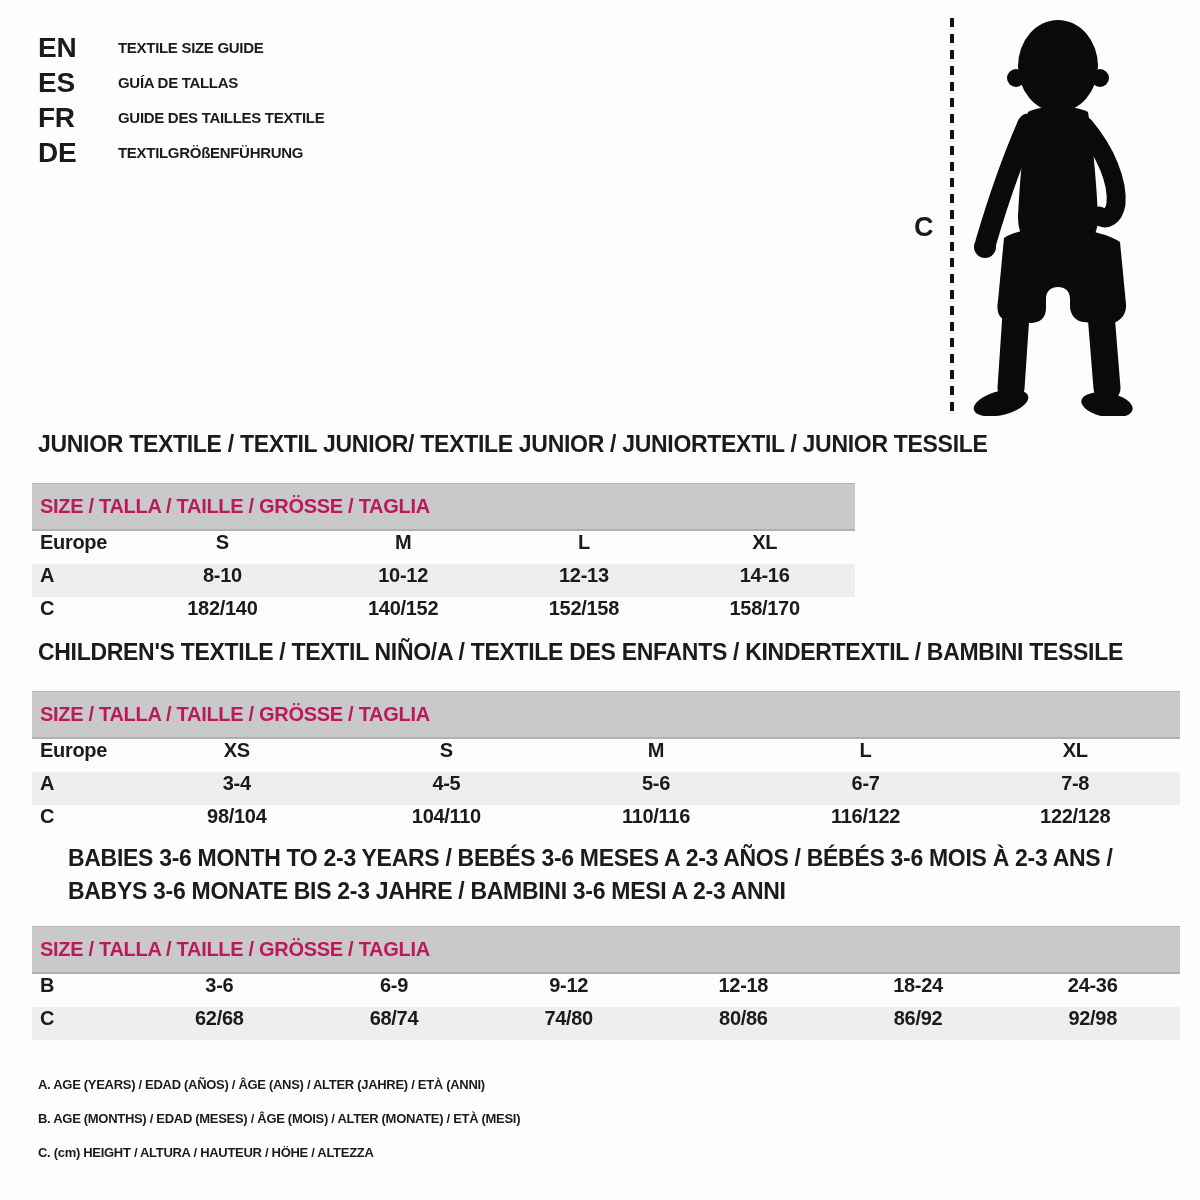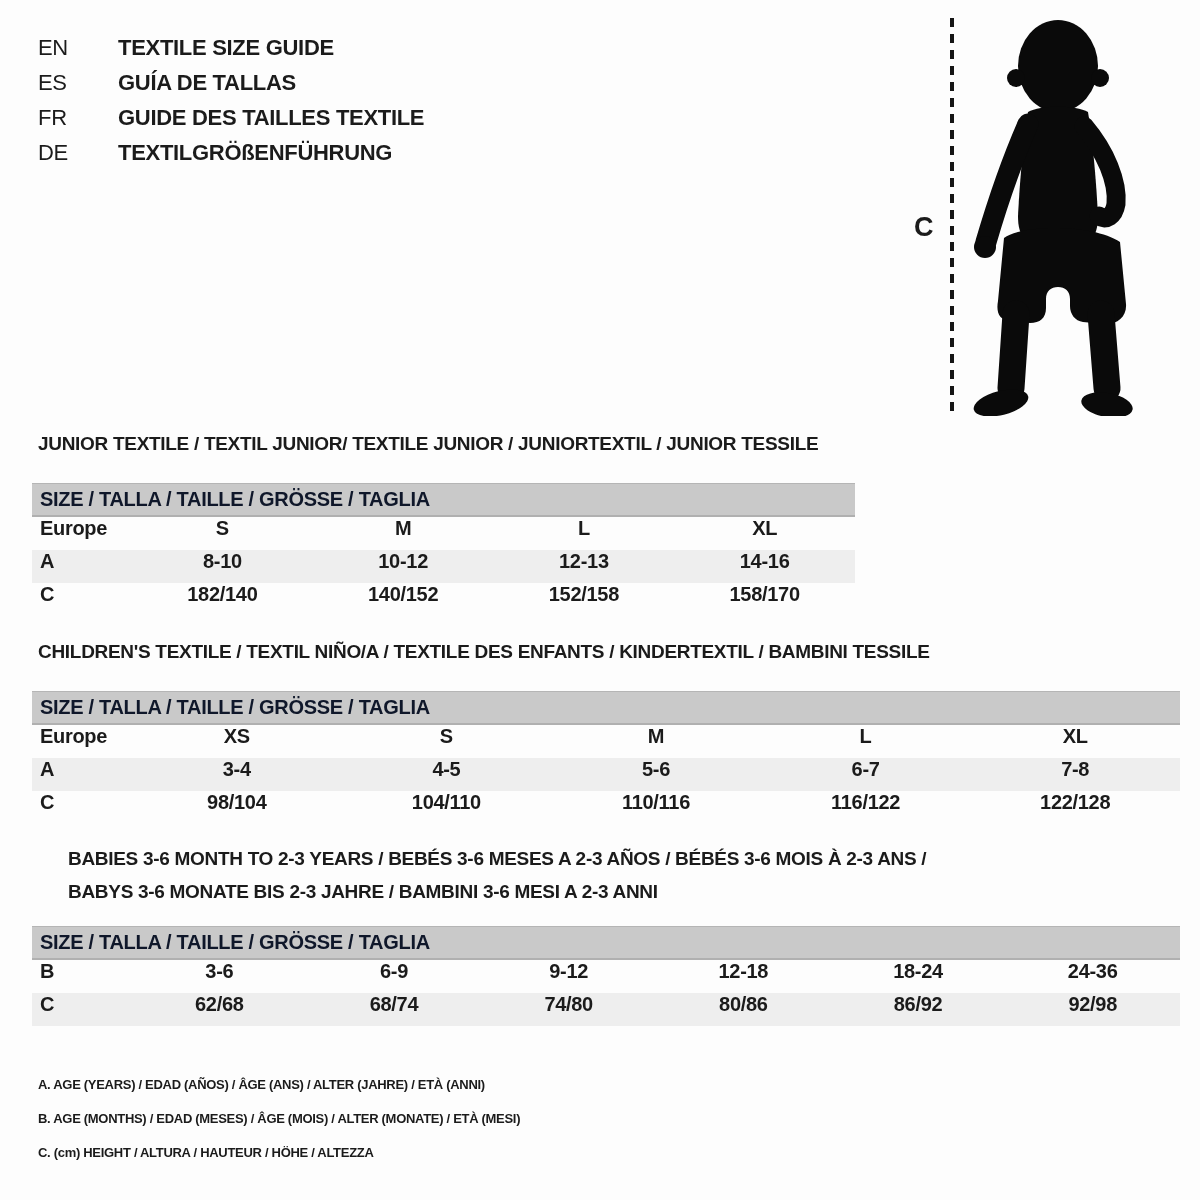--- a/index.html
+++ b/index.html
@@ -5,42 +5,42 @@
   html,body{margin:0;padding:0;}
   body{
     width:1200px;height:1200px;position:relative;background:#fdfdfd;
     font-family:"Liberation Sans","DejaVu Sans",sans-serif;
     color:#1b1b1b;-webkit-font-smoothing:antialiased;overflow:hidden;
   }
 
   
   .lang-block{position:absolute;left:38px;top:30px;}
   .lang-row{display:flex;height:35px;align-items:center;}
-  .lang-code{width:80px;font-size:22px;font-weight:normal;letter-spacing:-0.3px;}
-  .lang-label{font-size:22px;font-weight:bold;letter-spacing:-0.3px;white-space:nowrap;}
+  .lang-code{width:80px;font-size:28px;font-weight:bold;letter-spacing:-0.3px;}
+  .lang-label{font-size:15px;font-weight:bold;letter-spacing:-0.3px;white-space:nowrap;}
 
   
   .figure{position:absolute;left:900px;top:0;width:300px;height:430px;}
   .dash-line{
     position:absolute;left:50px;top:18px;width:4px;height:398px;
     background:repeating-linear-gradient(to bottom,#151515 0 9px,transparent 9px 16px);
   }
   .c-label{position:absolute;left:14px;top:212px;font-size:27px;font-weight:bold;}
   .toddler{position:absolute;left:70px;top:16px;}
 
   
   .sec{position:absolute;left:32px;}
-  .sec-h{font-size:19px;font-weight:bold;letter-spacing:-0.3px;margin:0;padding-left:6px;
+  .sec-h{font-size:23px;font-weight:bold;letter-spacing:-0.3px;margin:0;padding-left:6px;
          white-space:nowrap;line-height:24px;}
   .sec-h2{line-height:33px;margin-left:30px;}
   .tbl{margin-top:0;}
   .size-bar{
-    height:34px;background:#c9c9c9;border-top:1px solid #b5b5b5;border-bottom:2px solid #b0b0b0;
+    height:48px;background:#c9c9c9;border-top:1px solid #b5b5b5;border-bottom:2px solid #b0b0b0;
     display:flex;align-items:center;padding-left:8px;box-sizing:border-box;
-    font-size:20px;font-weight:bold;color:#0f172a;letter-spacing:-0.3px;
+    font-size:20px;font-weight:bold;color:#be185d;letter-spacing:-0.3px;
   }
   .trow{display:flex;height:33px;align-items:flex-start;font-size:20px;font-weight:bold;letter-spacing:-0.3px;}
   .trow.shaded{background:#eeeeee;}
   .tlbl{width:100px;padding-left:8px;box-sizing:border-box;}
   .tcell{flex:1;text-align:center;}
 
   .sec-junior{top:432px;width:823px;}
   .sec-junior .gap{height:27px;}
   .sec-children{top:640px;width:1148px;}
   .sec-children .gap{height:27px;}

